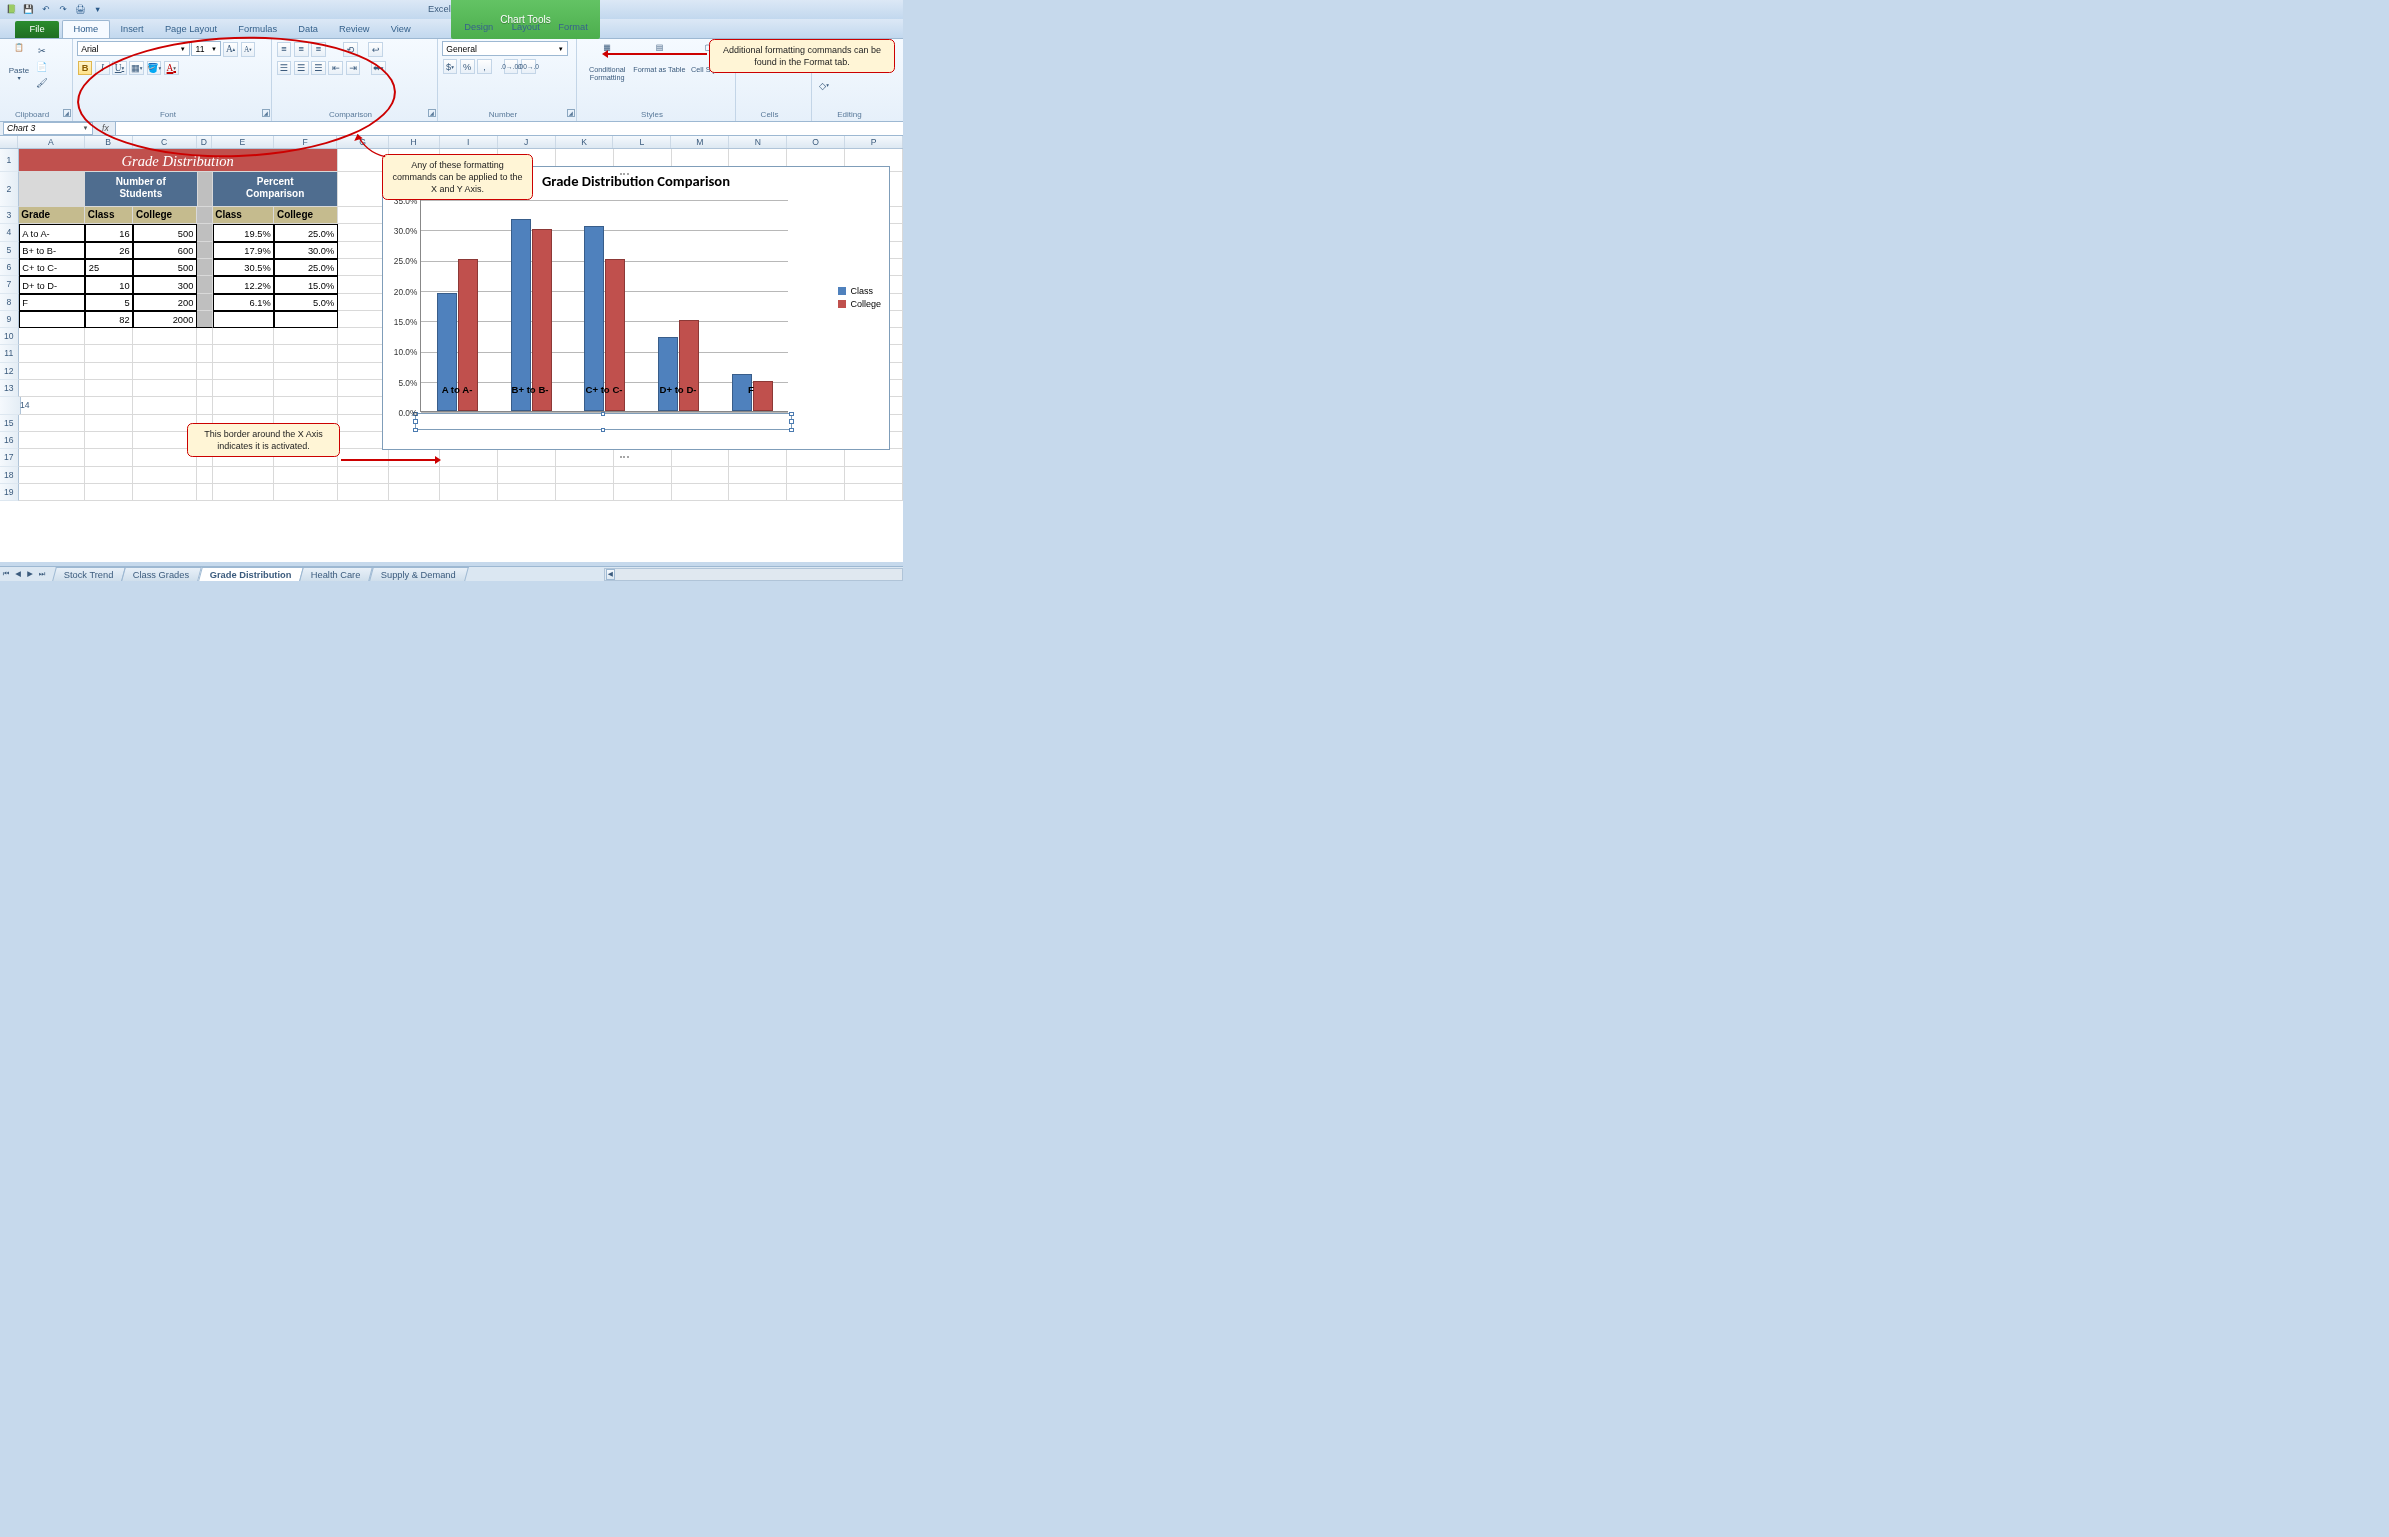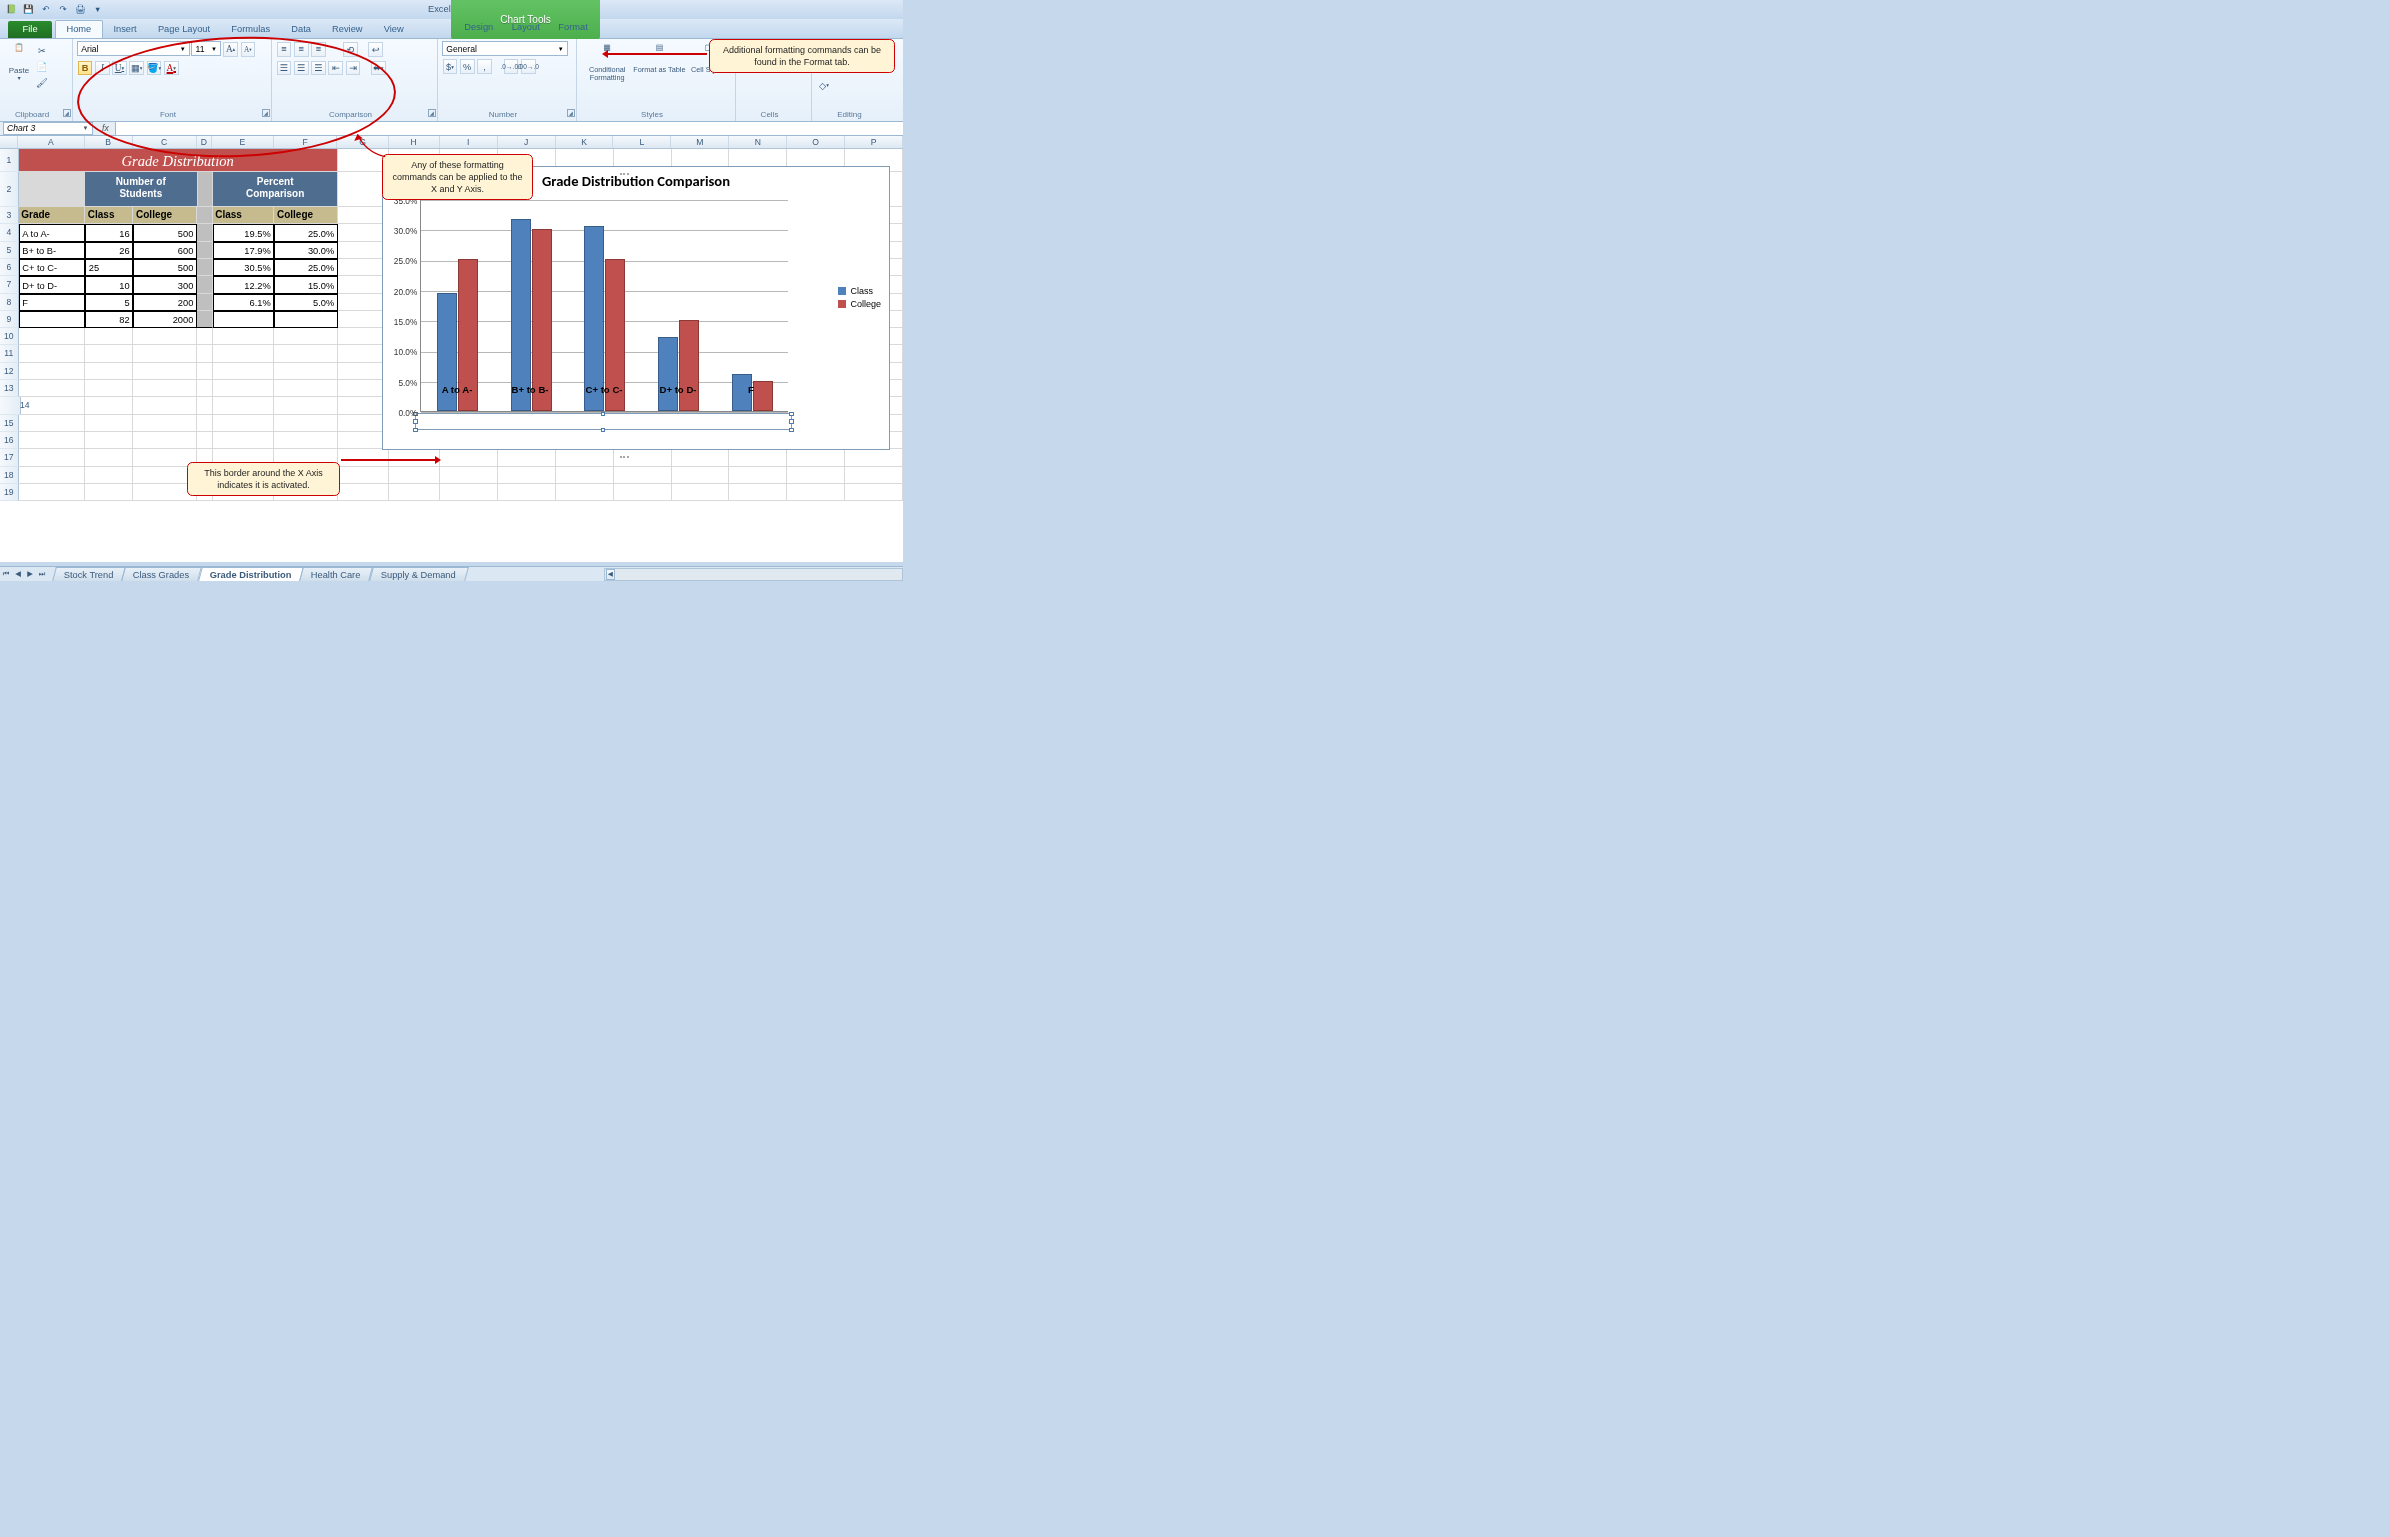--- a/index.html
+++ b/index.html
@@ -6,21 +6,21 @@
 body { background: #c6d9ec; width: 903px; height: 581px; overflow: hidden; position: relative; }
 
 
 .titlebar { height: 18.6px; background: linear-gradient(#dce8f6,#c2d8ee); display: flex; align-items: center; }
 .qat { display:flex; align-items:center; gap:2.7px; padding:0 4px; }
 .qat-item { width:14.6px; height:13.3px; display:flex; align-items:center; justify-content:center; font-size:8.6px; color:#2a5a8a; cursor:default; }
 .title-text { flex:1; text-align:center; font-size:9.3px; color:#3b5b7d; }
 .chart-tools { position:absolute; left:451px; top:0; width:149px; height:39px; background: linear-gradient(#63c364,#4cae4d); display:flex; align-items:center; justify-content:center; font-size:10px; color:#fff; border-radius:0 0 2px 2px; text-shadow:0 0.7px 0.7px rgba(0,0,0,0.3); }
 
 
-.tabs { height:20px; display:flex; align-items:flex-end; padding-left:8px; background:linear-gradient(#dce8f6,#c2d8ee); border-bottom:0.7px solid #9db8d2; }
+.tabs { height:20px; display:flex; align-items:flex-end; padding-left:15px; background:linear-gradient(#dce8f6,#c2d8ee); border-bottom:0.7px solid #9db8d2; }
 .file-tab { background:linear-gradient(#2a8c2e,#1f6e22); color:#fff; padding:3.3px 14.6px; font-size:9.3px; margin-right:2.7px; border-radius:2px 2px 0 0; }
 .tab { padding:3.3px 10.6px; font-size:9.3px; color:#36628c; cursor:default; }
 .tab.active { background:#f5faff; border:0.7px solid #9db8d2; border-bottom:none; border-radius:2px 2px 0 0; color:#2a5a8a; font-weight:500; }
 .ctx-tabs { position:absolute; left:455px; top:18.6px; display:flex; }
 .ctx-tabs .tab { padding:3.3px 9.3px; }
 
 
 .ribbon { height:83px; background:linear-gradient(#f5faff,#e6f0fa); border-bottom:0.7px solid #9db8d2; display:flex; position:relative; }
 .group { border-right:0.7px solid #c3d5e7; padding:2.7px 4px 1.3px; display:flex; flex-direction:column; position:relative; }
 .group-label { position:absolute; bottom:1.3px; left:0; right:8px; text-align:center; font-size:8px; color:#5a7a9a; }
@@ -717,21 +717,21 @@
   <div class="arrow-line" style="width:100px; left:0; top:5.3px;"></div>
   <div class="arrow-head" style="left:-5.3px; top:2px; border-top:4px solid transparent; border-bottom:4px solid transparent; border-right:6.6px solid #cc0000;"></div>
 </div>
 
 <div class="callout" style="left:382px; top:154px; width:151px;">Any of these formatting commands can be applied to the X and Y Axis.</div>
 <svg style="position:absolute; left:352px; top:129px; width:40px; height:33px; pointer-events:none" viewBox="0 0 60 50" width="40" height="33">
   <path d="M50 42 Q20 35 8 8" stroke="#cc0000" stroke-width="2" fill="none"></path>
   <path d="M8 8 L3 18 L16 14 Z" fill="#cc0000"></path>
 </svg>
 
-<div class="callout" style="left:187px; top:462px; width:153px;">This border around the X Axis indicates it is activated.</div>
+<div class="callout" style="left:187px; top:423px; width:153px;">This border around the X Axis indicates it is activated.</div>
 <div style="position:absolute; left:341px; top:456px;">
   <div class="arrow-line" style="width:96px; left:0; top:3.3px;"></div>
   <div class="arrow-head" style="left:94px; top:0; border-top:4px solid transparent; border-bottom:4px solid transparent; border-left:6.6px solid #cc0000;"></div>
 </div>
 
 <div class="sheet-tabs">
   <div class="nav-btn">⏮</div>
   <div class="nav-btn">◀</div>
   <div class="nav-btn">▶</div>
   <div class="nav-btn">⏭</div>

